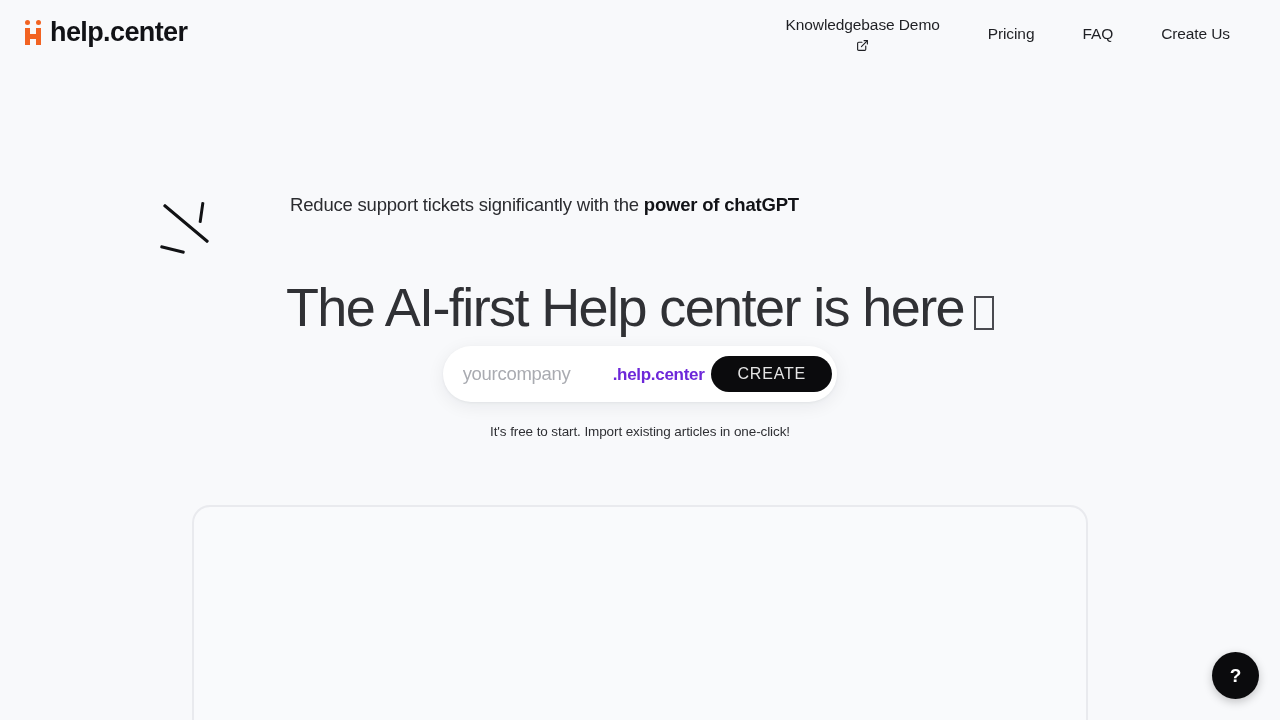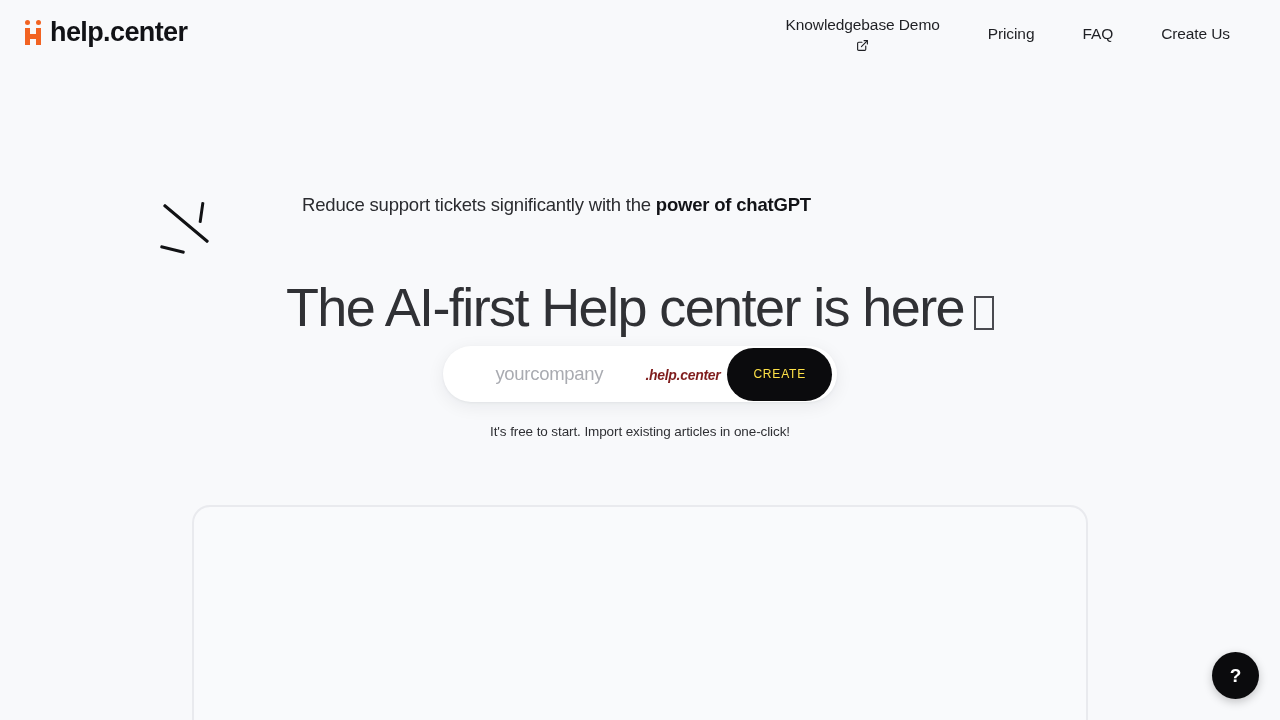--- a/index.html
+++ b/index.html
@@ -58,21 +58,21 @@
     font-size:14.5px; font-family:"Liberation Sans", sans-serif;
     letter-spacing:-0.1px; cursor:pointer; white-space:nowrap;
   }
 
   
   .hero{
     position:absolute; top:0; left:0; width:1280px; text-align:center;
   }
   .eyebrow{
     position:absolute; top:194px; left:0; width:1089px;
-    font-size:18.5px; color:#2b2c30; letter-spacing:-0.2px;margin-left:12px;
+    font-size:18.5px; color:#2b2c30; letter-spacing:-0.2px;
   }
   .eyebrow b{font-weight:700; color:#121317;}
 
   .headline{
     position:absolute; top:240px; left:0; width:1280px;
     font-size:54px; font-weight:400; color:#303135;
     letter-spacing:-1.6px; line-height:1.15;margin-top:36px;
   }
   .tofu{
     display:inline-block; width:20px; height:34px;
@@ -109,27 +109,27 @@
     flex:1; padding-right:7px; overflow:hidden;
   }
   .domain-input{
     border:none; outline:none; background:transparent;
     font-family:"Liberation Sans", sans-serif;
     font-size:18.5px; color:#2a2b2f; letter-spacing:-0.3px;
     text-align:left; width:150px; padding:0;
   }
   .domain-input::placeholder{color:#a9abb1;}
   .domain-suffix{
-    font-size:14px; color:#7f1d1d; font-weight:600;
-    letter-spacing:-0.3px; white-space:nowrap;font-style:italic;
+    font-size:17px; color:#6d28d9; font-weight:600;
+    letter-spacing:-0.3px; white-space:nowrap;
   }
   .create-btn{
-    background:#0b0b0d; color:#fde047; border:none;
-    border-radius:999px; height:53px; padding:0 26px;
-    font-size:12px; font-family:"Liberation Sans", sans-serif;
+    background:#0b0b0d; color:#e5e5e5; border:none;
+    border-radius:999px; height:36px; padding:0 26px;
+    font-size:16px; font-family:"Liberation Sans", sans-serif;
     letter-spacing:0.8px; cursor:pointer; white-space:nowrap;
   }
 
   .subnote{
     position:absolute; top:424px; left:0; width:1280px;
     text-align:center; font-size:13.5px; color:#2f3034; letter-spacing:-0.1px;
   }
 
   
   .media-frame{

